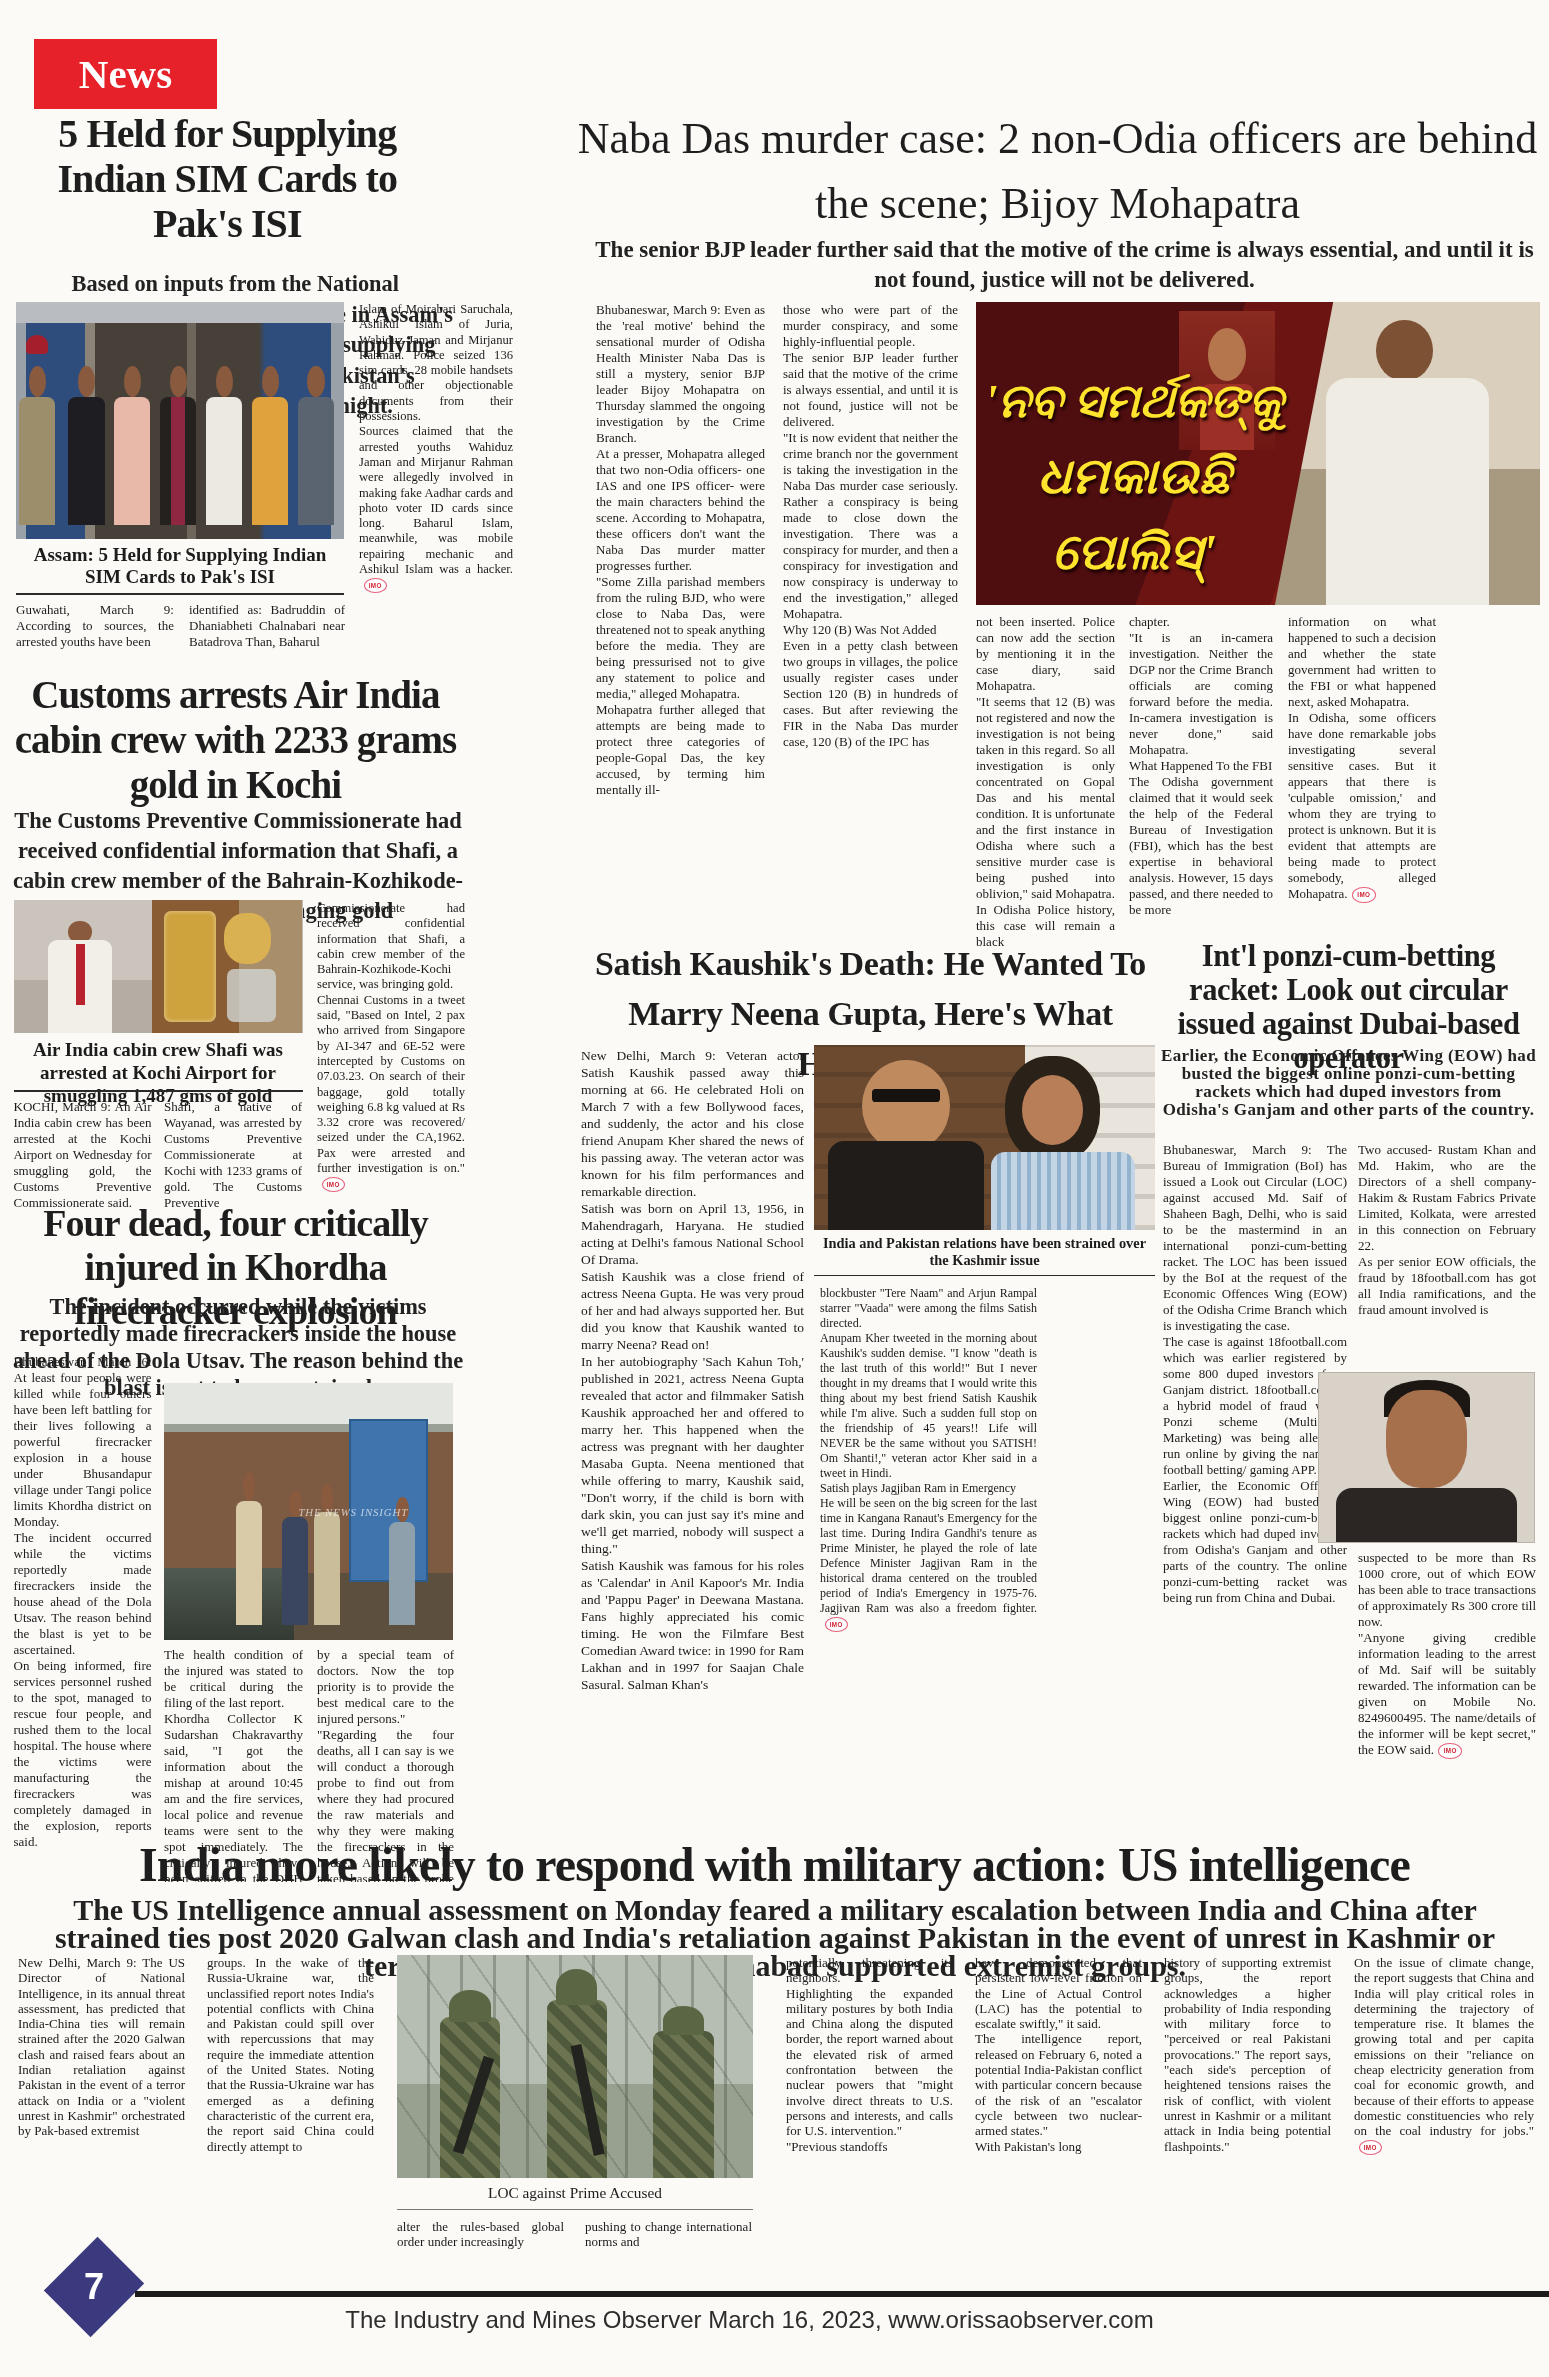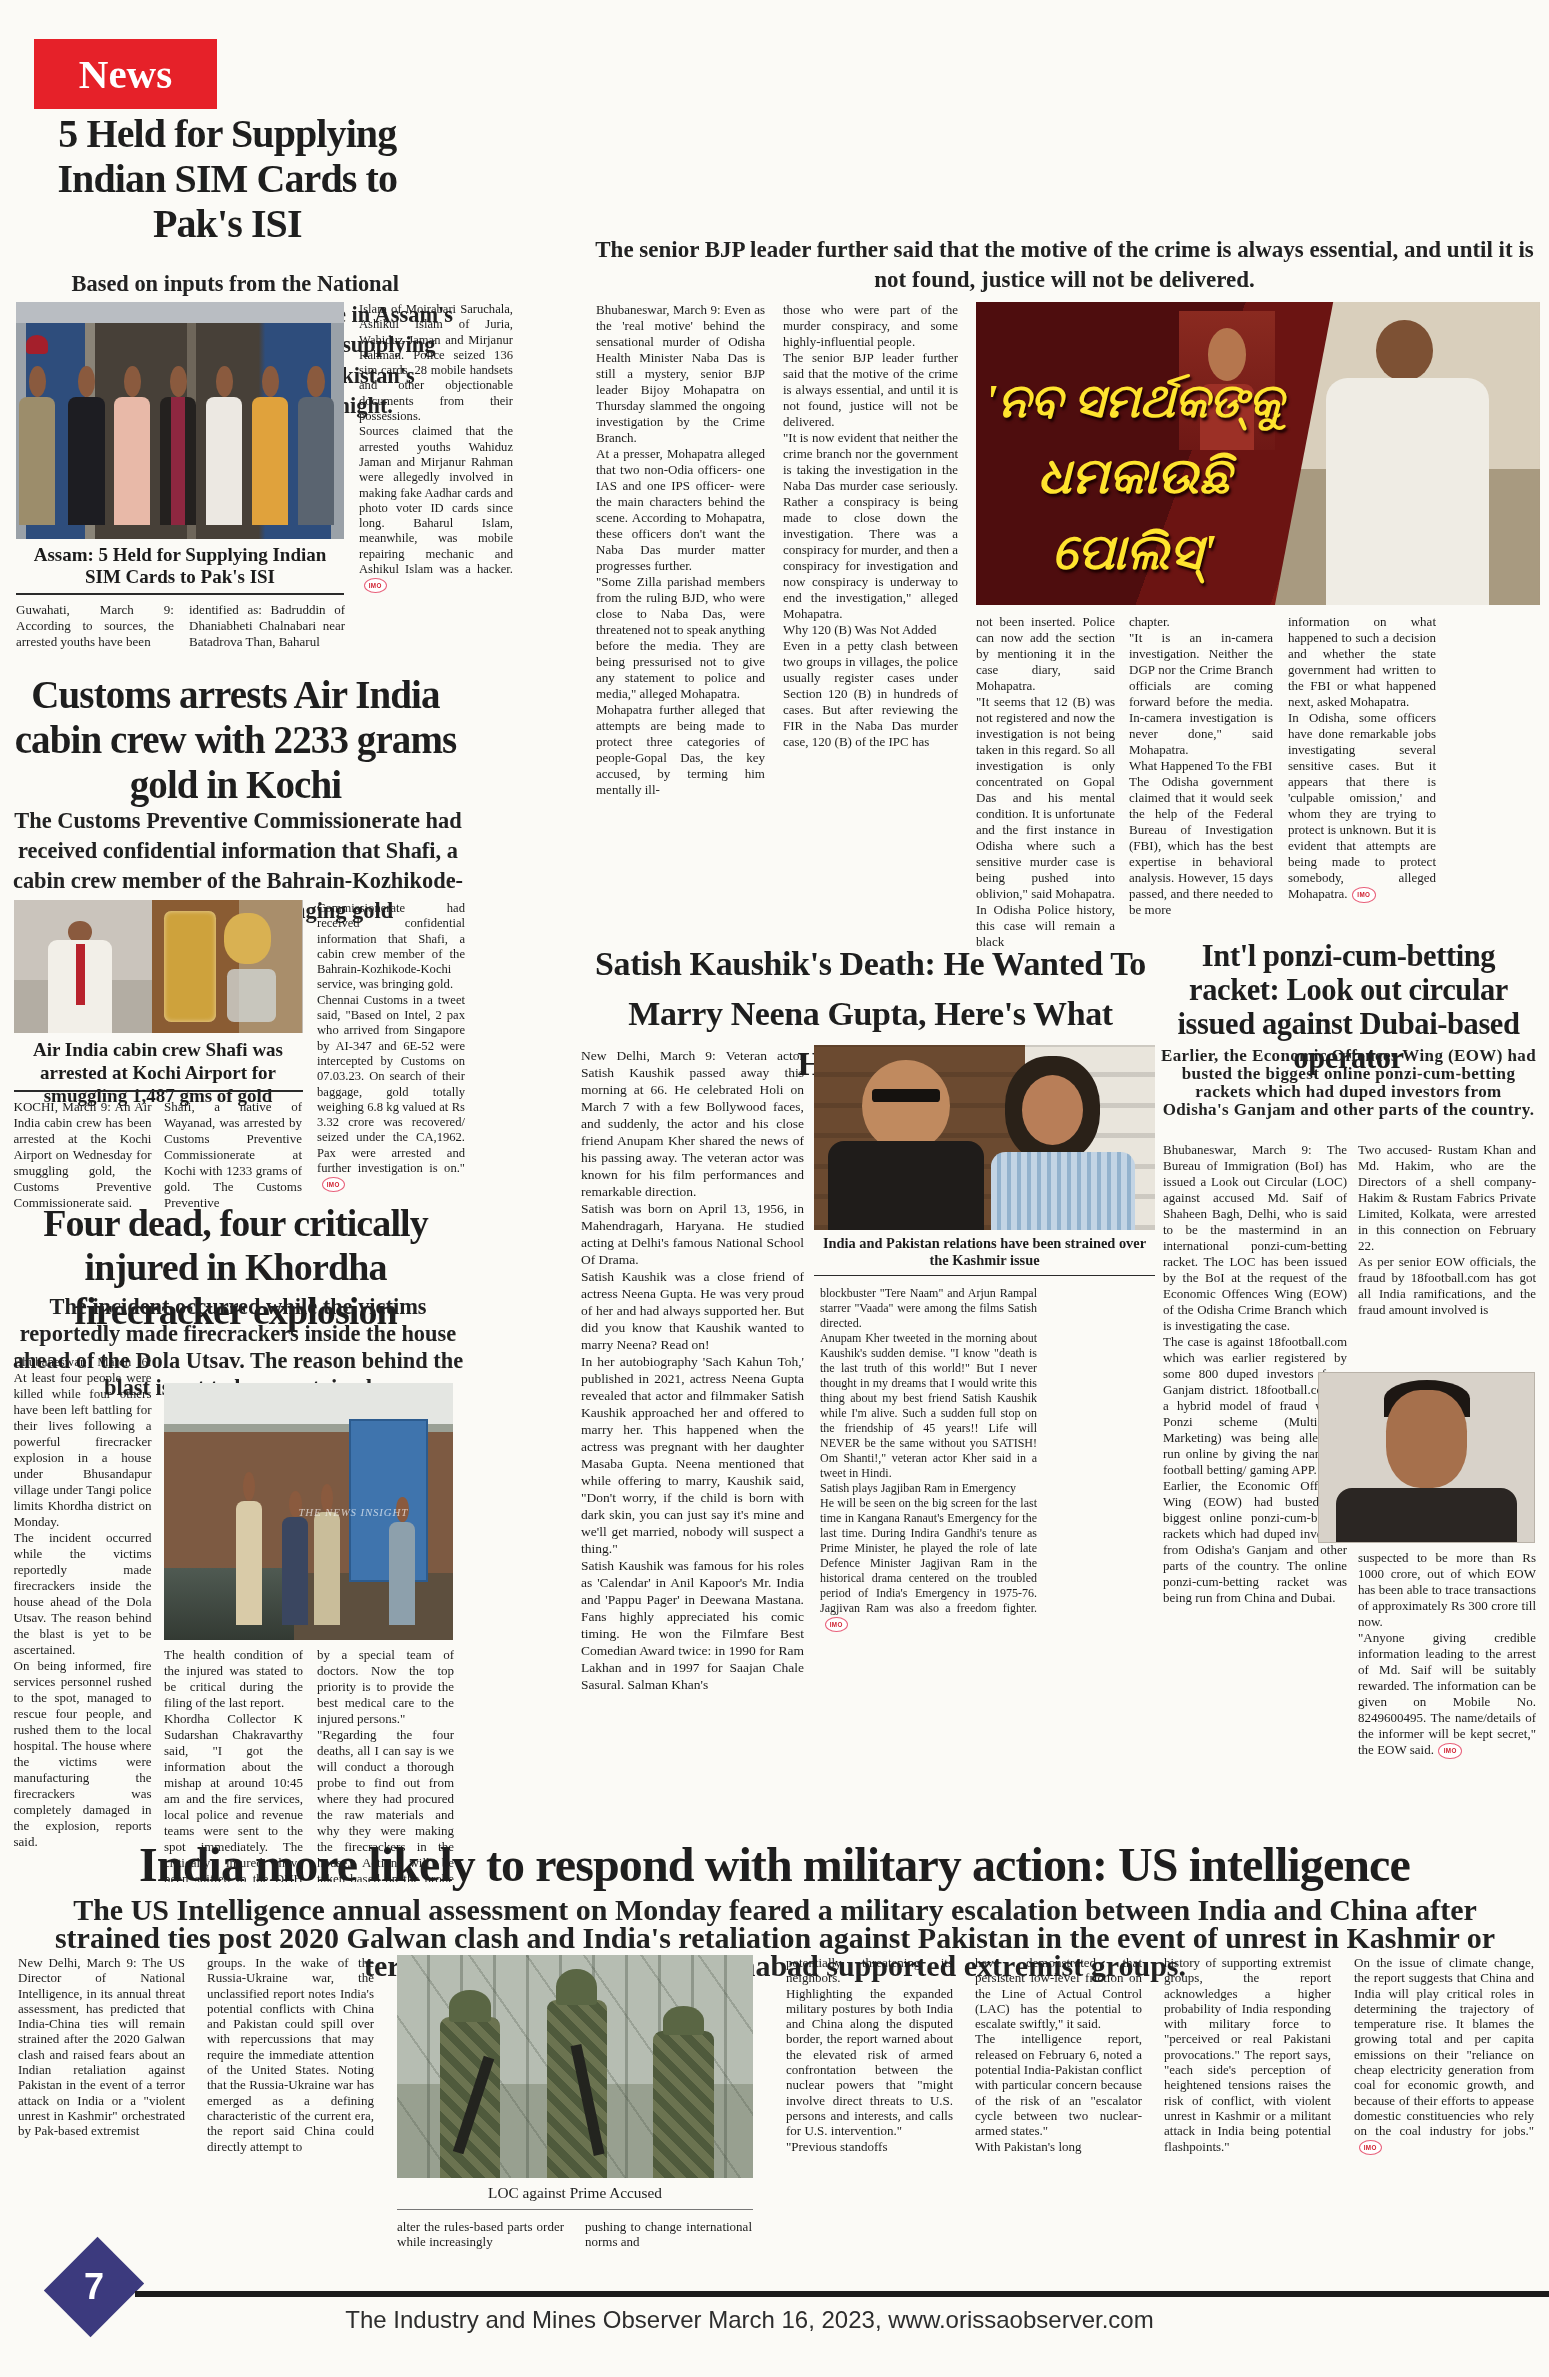--- a/index.html
+++ b/index.html
@@ -94,20 +94,21 @@
     <div class="fg" style="left:41%;height:42%;width:9%;background:#3a4660;"></div>
     <div class="fg" style="left:52%;height:44%;width:9%;background:#c9bd9a;"></div>
     <div class="fg" style="left:78%;height:40%;width:9%;background:#8da0ac;"></div>
     <div class="abs" style="left:38%;top:48%;width:55%;text-align:center;color:rgba(255,255,255,.65);font-size:10.8px;letter-spacing:0.9px;font-variant:small-caps;">THE NEWS INSIGHT</div>
   </div>
   <div class="abs bc" style="left:164px;top:1647px;width:139px;height:235px;"><span class="tx">The health condition of the injured was stated to be critical during the filing of the last report.
 Khordha Collector K Sudarshan Chakravarthy said, "I got the information about the mishap at around 10:45 am and the fire services, local police and revenue teams were sent to the spot immediately. The critically injured have been shifted to the DHH where they are being attended to</span></div>
   <div class="abs bc" style="left:317px;top:1647px;width:137px;height:235px;"><span class="tx">by a special team of doctors. Now the top priority is to provide the best medical care to the injured persons."
 "Regarding the four deaths, all I can say is we will conduct a thorough probe to find out from where they had procured the raw materials and why they were making the firecrackers in the house. Action will be taken based on the probe report," he added.</span></div>
 
+  <div class="abs hl hl-light" style="left:575px;top:106px;width:965px;font-size:44px;line-height:65px;">Naba Das murder case: 2 non-Odia officers are behind the scene; Bijoy Mohapatra</div>
   <div class="abs sub" style="left:593px;top:235px;width:943px;font-size:23px;line-height:30px;">The senior BJP leader further said that the motive of the crime is always essential, and until it is not found, justice will not be delivered.</div>
 
   <div class="abs bc" style="left:596px;top:302px;width:169px;height:670px;"><span class="tx">Bhubaneswar, March 9: Even as the 'real motive' behind the sensational murder of Odisha Health Minister Naba Das is still a mystery, senior BJP leader Bijoy Mohapatra on Thursday slammed the ongoing investigation by the Crime Branch.
 At a presser, Mohapatra alleged that two non-Odia officers- one IAS and one IPS officer- were the main characters behind the scene. According to Mohapatra, these officers don't want the Naba Das murder matter progresses further.
 "Some Zilla parishad members from the ruling BJD, who were close to Naba Das, were threatened not to speak anything before the media. They are being pressurised not to give any statement to police and media," alleged Mohapatra.
 Mohapatra further alleged that attempts are being made to protect three categories of people-Gopal Das, the key accused, by terming him mentally ill-</span></div>
   <div class="abs bc" style="left:783px;top:302px;width:175px;height:670px;"><span class="tx">those who were part of the murder conspiracy, and some highly-influential people.
 The senior BJP leader further said that the motive of the crime is always essential, and until it is not found, justice will not be delivered.
 "It is now evident that neither the crime branch nor the government is taking the investigation in the Naba Das murder case seriously. Rather a conspiracy is being made to close down the investigation. There was a conspiracy for murder, and then a conspiracy for investigation and now conspiracy is underway to end the investigation," alleged Mohapatra.
 Why 120 (B) Was Not Added
@@ -186,21 +187,21 @@
               repeating-linear-gradient(55deg,transparent 0 45px,rgba(70,80,66,.25) 45px 47px),
               linear-gradient(180deg,#b6bdb2 0 58%,#98a090 58%);">
     <div class="sol" style="left:12%;"></div>
     <div class="sol" style="left:42%;height:80%;"></div>
     <div class="sol" style="left:72%;height:66%;"></div>
     <div class="abs" style="left:20%;top:45%;width:3%;height:45%;background:#23241f;transform:rotate(18deg);"></div>
     <div class="abs" style="left:52%;top:40%;width:3%;height:50%;background:#23241f;transform:rotate(-12deg);"></div>
   </div>
   <div class="abs cap" style="left:397px;top:2184px;width:356px;font-size:15.3px;font-weight:normal;">LOC against Prime Accused</div>
   <div class="abs" style="left:397px;top:2209px;width:356px;border-top:1.8px solid #777;"></div>
-  <div class="abs bc" style="left:397px;top:2219px;width:167px;height:76px;line-height:15.3px;"><span class="tx">alter the rules-based parts order while increasingly</span></div>
+  <div class="abs bc" style="left:397px;top:2219px;width:167px;height:76px;line-height:15.3px;"><span class="tx">alter the rules-based global order under increasingly</span></div>
   <div class="abs bc" style="left:585px;top:2219px;width:167px;height:76px;line-height:15.3px;"><span class="tx">pushing to change international norms and</span></div>
 
   <div class="abs bc" style="left:786px;top:1955px;width:167px;height:343px;line-height:15.3px;"><span class="tx">potentially threatening its neighbors.
 Highlighting the expanded military postures by both India and China along the disputed border, the report warned about the elevated risk of armed confrontation between the nuclear powers that "might involve direct threats to U.S. persons and interests, and calls for U.S. intervention."
 "Previous standoffs</span></div>
   <div class="abs bc" style="left:975px;top:1955px;width:167px;height:343px;line-height:15.3px;"><span class="tx">have demonstrated that persistent low-level friction on the Line of Actual Control (LAC) has the potential to escalate swiftly," it said.
 The intelligence report, released on February 6, noted a potential India-Pakistan conflict with particular concern because of the risk of an "escalator cycle between two nuclear-armed states."
 With Pakistan's long</span></div>
   <div class="abs bc" style="left:1164px;top:1955px;width:167px;height:343px;line-height:15.3px;"><span class="tx">history of supporting extremist groups, the report acknowledges a higher probability of India responding with military force to "perceived or real Pakistani provocations." The report says, "each side's perception of heightened tensions raises the risk of conflict, with violent unrest in Kashmir or a militant attack in India being potential flashpoints."</span></div>
   <div class="abs bc" style="left:1354px;top:1955px;width:180px;height:343px;line-height:15.3px;"><span class="tx">On the issue of climate change, the report suggests that China and India will play critical roles in determining the trajectory of temperature rise. It blames the growing total and per capita emissions on their "reliance on cheap electricity generation from coal for economic growth, and because of their efforts to appease domestic constituencies who rely on the coal industry for jobs."</span><span class="imo">IMO</span></div>

